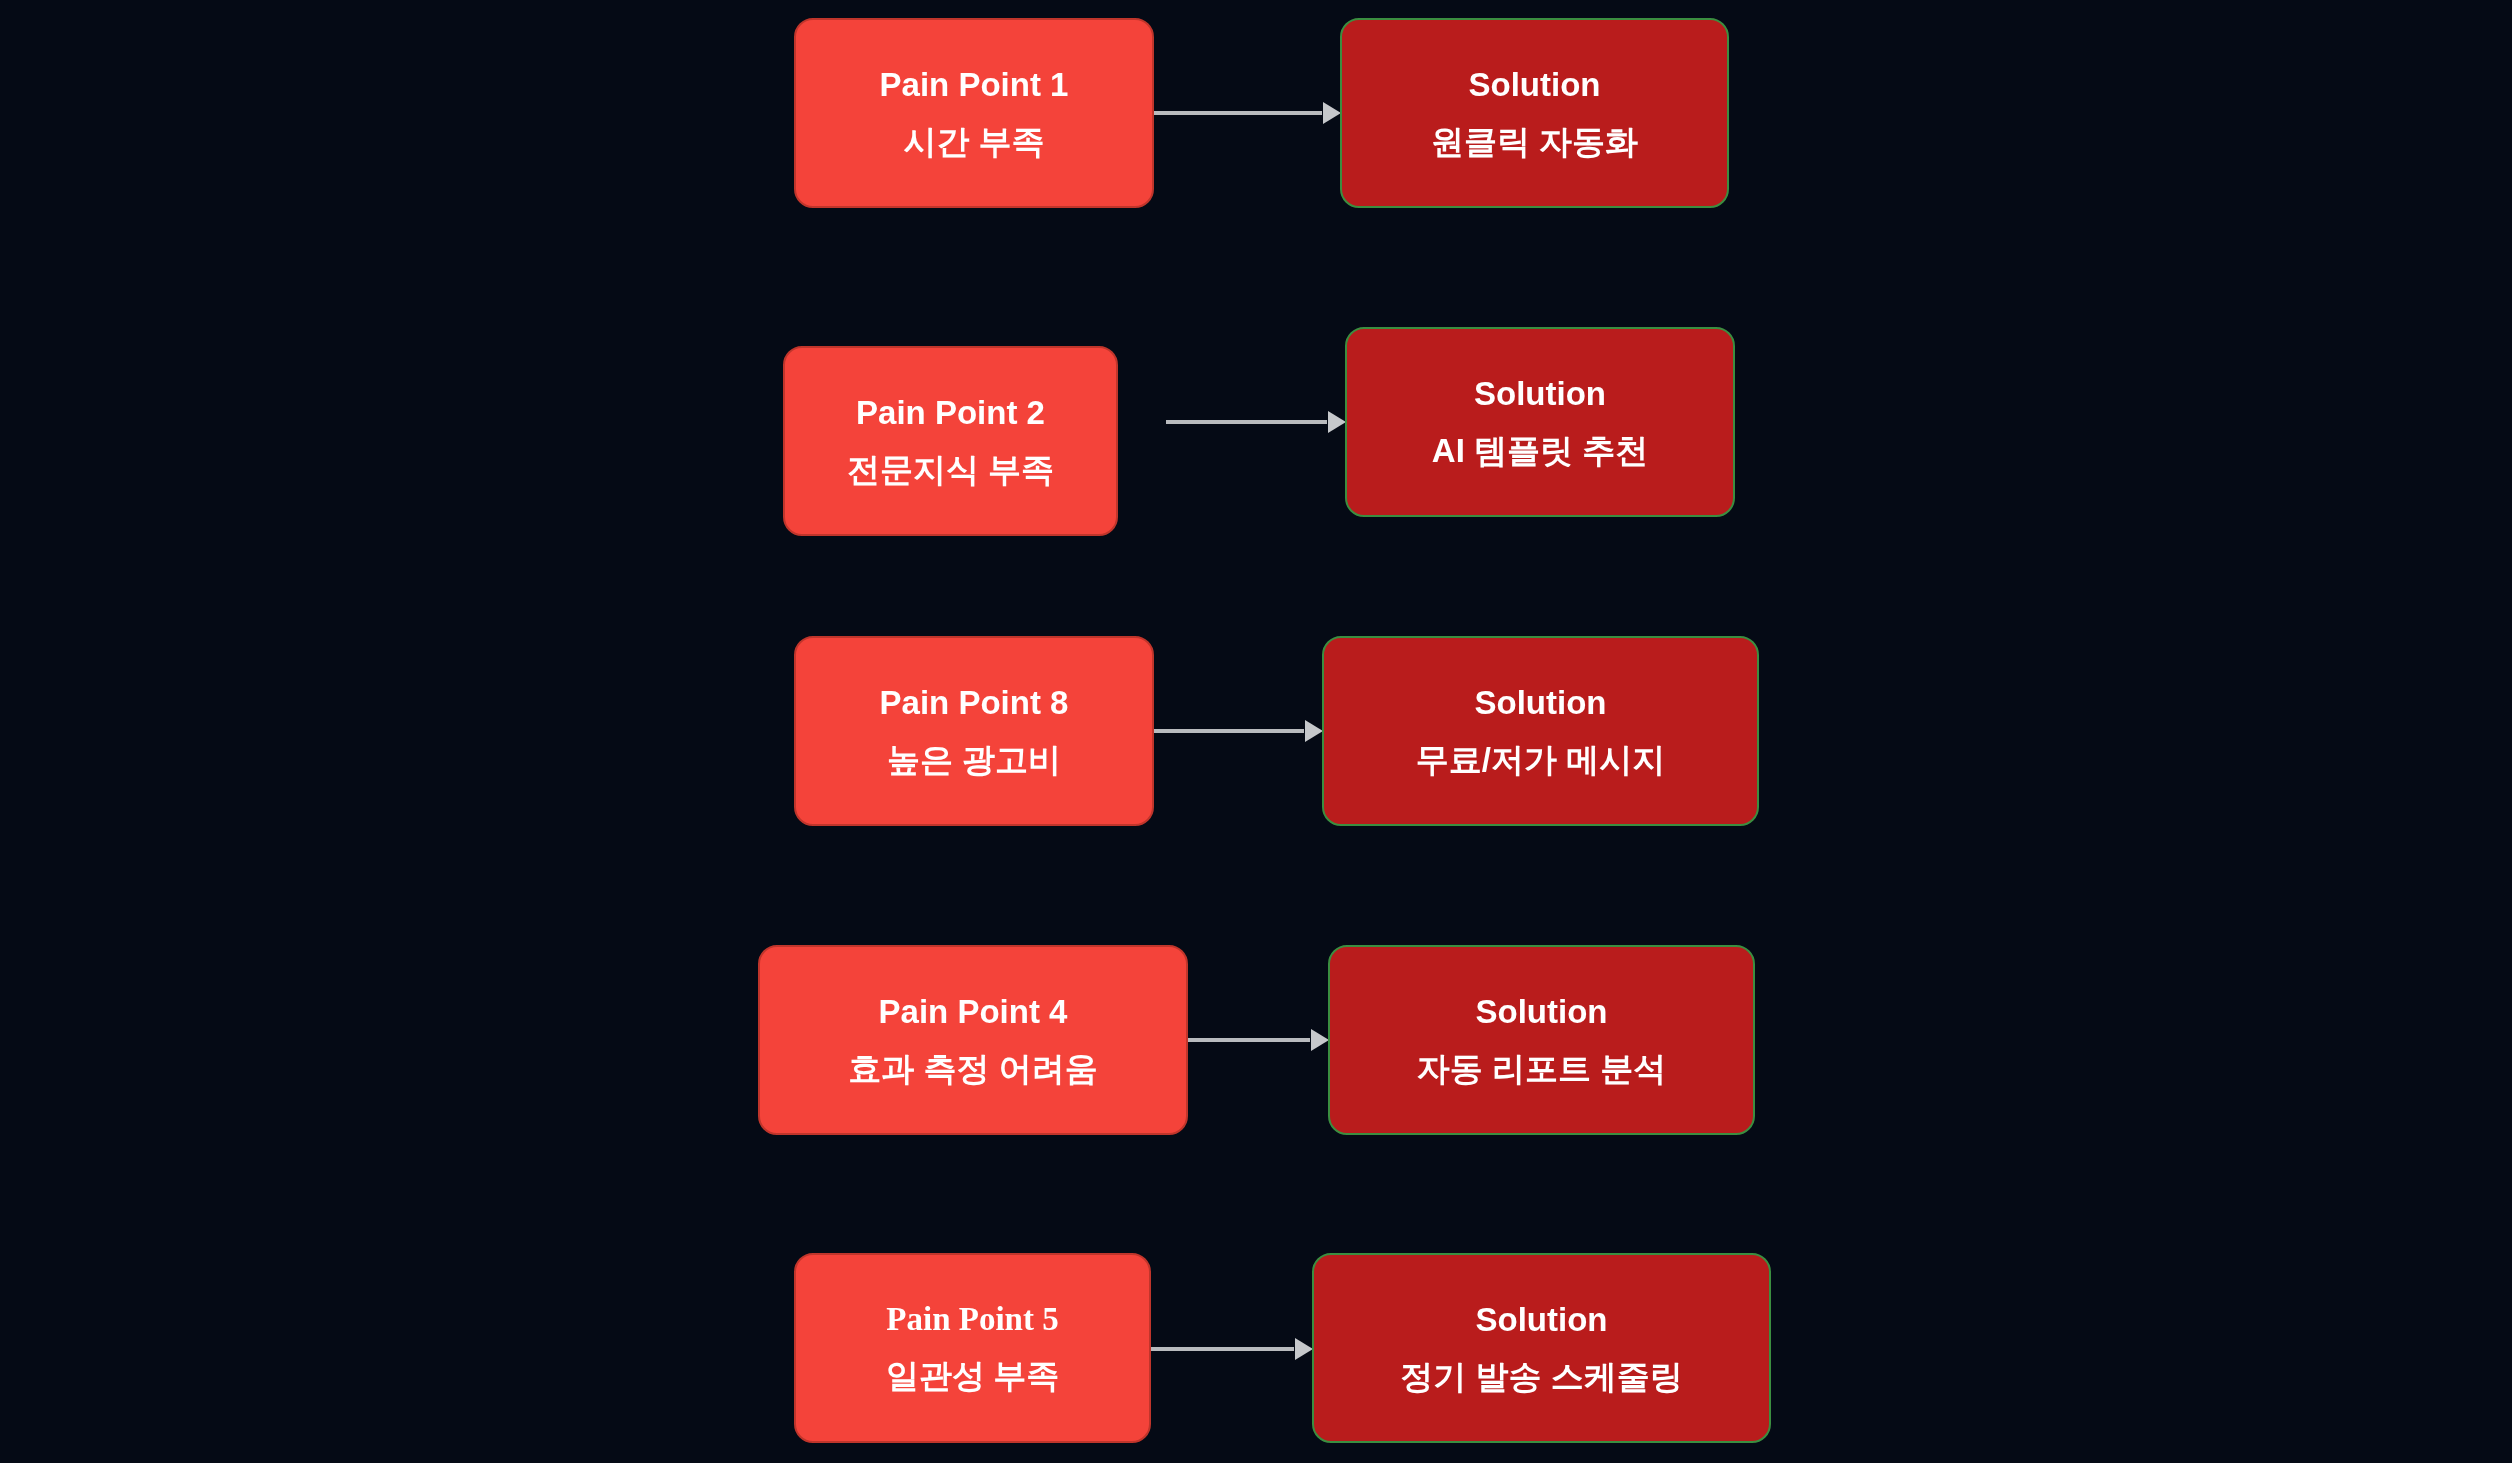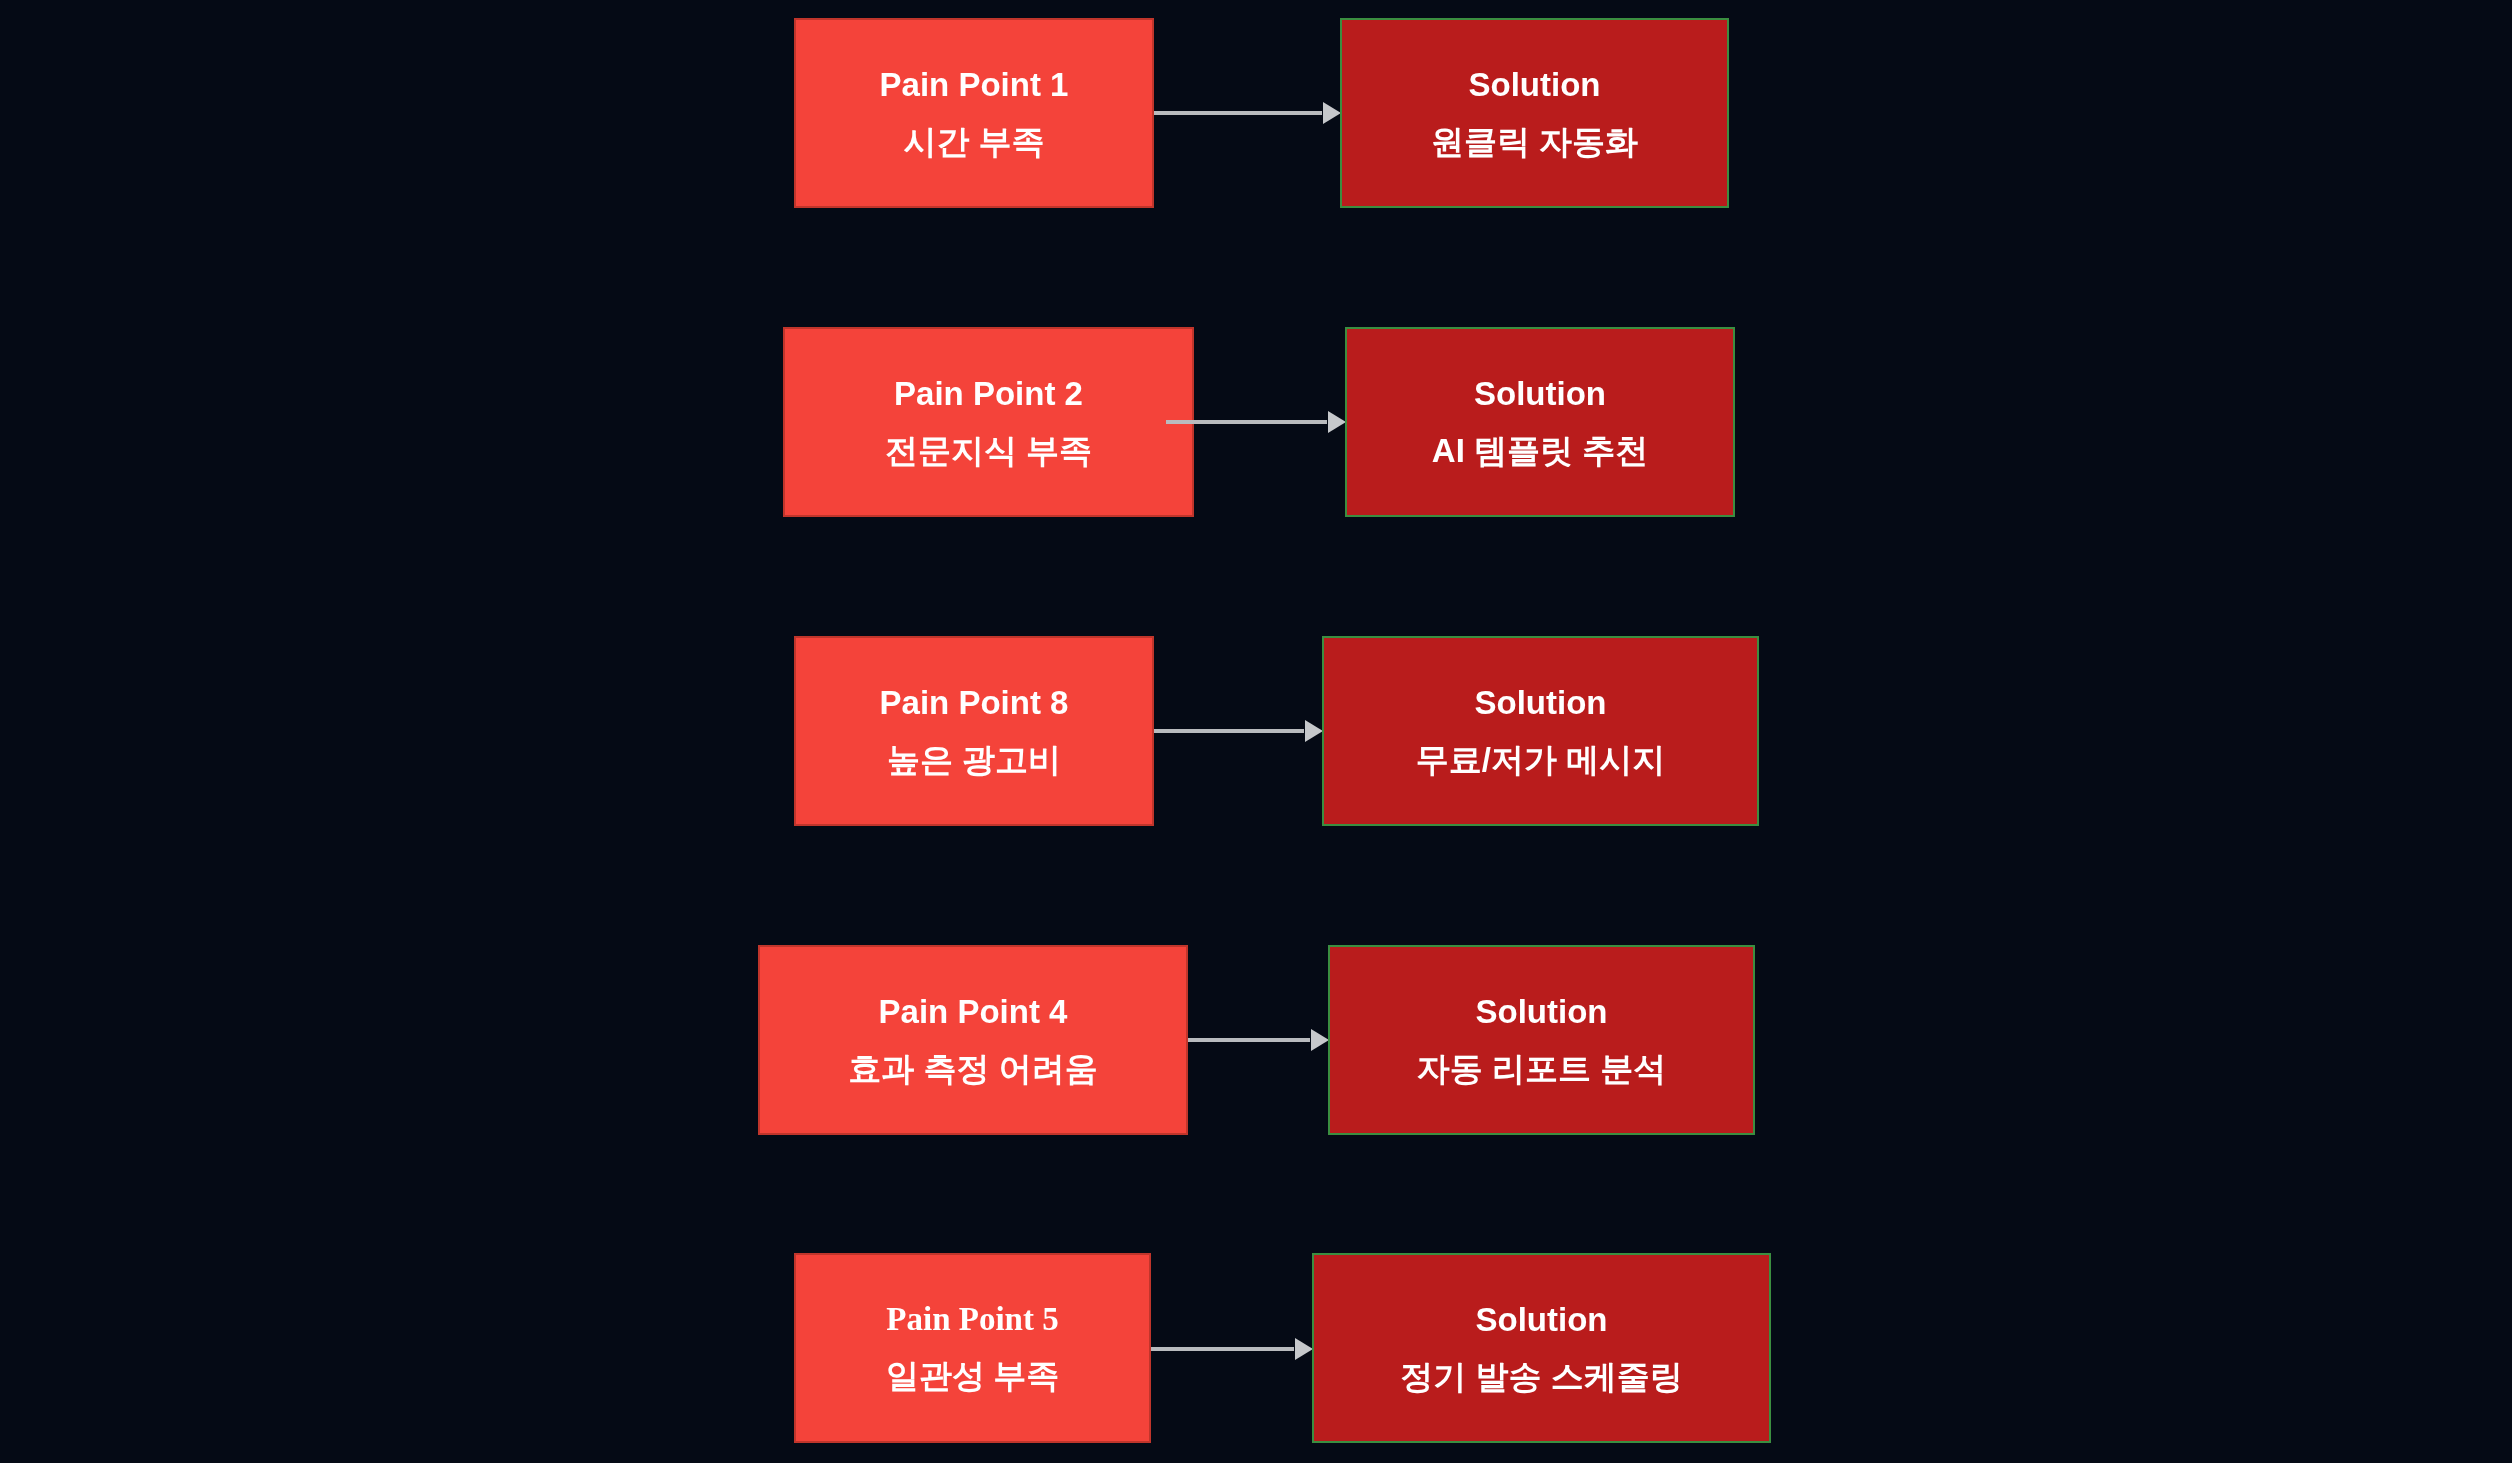--- a/index.html
+++ b/index.html
@@ -9,40 +9,40 @@
     position: relative; overflow: hidden;
     font-family: "Liberation Sans", "DejaVu Sans", sans-serif;
   }
   .stage { position: absolute; inset: 0; }
 
   .node {
     position: absolute; height: 190px;
     display: flex; flex-direction: column;
     align-items: center; justify-content: center;
     text-align: center;
-    color: #ffffff; font-size: 33px; font-weight: 600; line-height: 57px;
+    color: #ffffff; font-size: 33px; font-weight: 600; line-height: 57px; border-radius: 19px;
   }
   .pain     { background: #f4433a; border: 2.8px solid #c0352b; }
   .solution { background: #b91c1c; border: 2.8px solid #3b8e40; }
 
   .arrow { position: absolute; height: 3.7px; background: #b9bbbe; }
   .arrow::after {
     content: ""; position: absolute; right: -18.5px; top: 50%;
     transform: translateY(-50%);
     border-left: 18.5px solid #c6c8cb;
     border-top: 11px solid transparent;
     border-bottom: 11px solid transparent;
   }
 
   
   .p1 { left: 794px;  top: 17.5px;   width: 360px; }
   .a1 { left: 1154px; top: 111px;  width: 168px; }
   .s1 { left: 1340px; top: 17.5px;   width: 389px; }
   
-  .p2 { left: 783px;  top: 327px;  width: 411px; }
+  .p2 { left: 783px;  top: 346px;  width: 335px; }
   .a2 { left: 1166px; top: 420px;  width: 161px; }
   .s2 { left: 1345px; top: 327px;  width: 390px; }
   
   .p3 { left: 794px;  top: 636px;  width: 360px; }
   .a3 { left: 1154px; top: 729px;  width: 150px; }
   .s3 { left: 1322px; top: 636px;  width: 437px; }
   
   .p4 { left: 758px;  top: 945px; width: 430px; }
   .a4 { left: 1188px; top: 1038px; width: 122px; }
   .s4 { left: 1328px; top: 945px; width: 427px; }

